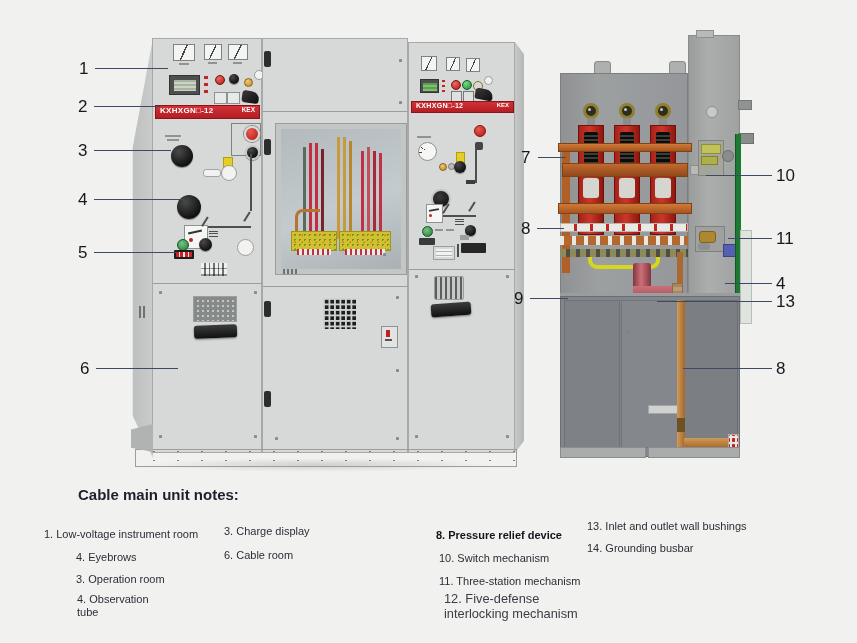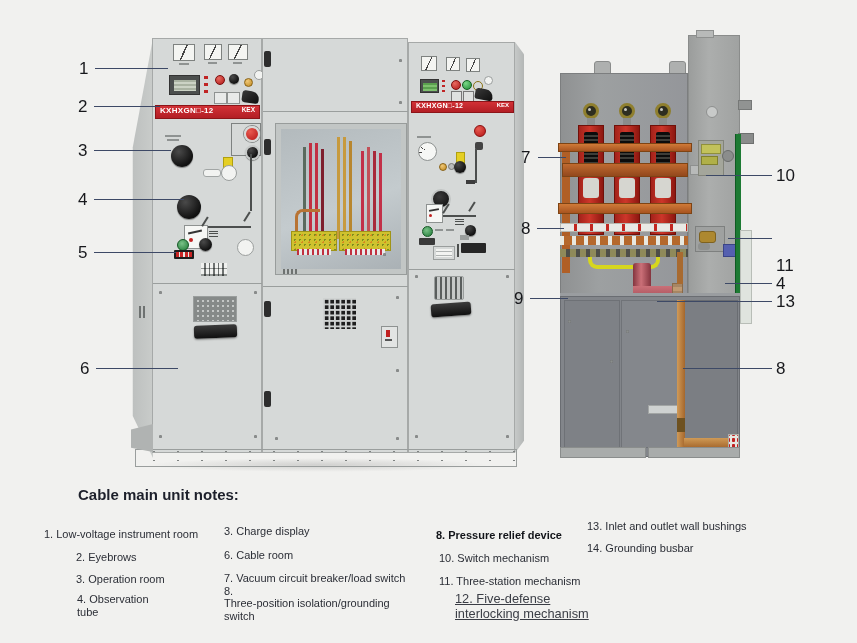--- a/index.html
+++ b/index.html
@@ -323,44 +323,42 @@
   <div class="cnum" style="left:80px;top:359px;">6</div>
   <div class="cline" style="left:96px;top:368px;width:82px;"></div>
   <div class="cnum" style="left:521px;top:148px;">7</div>
   <div class="cline" style="left:538px;top:157px;width:28px;"></div>
   <div class="cnum" style="left:521px;top:219px;">8</div>
   <div class="cline" style="left:537px;top:228px;width:27px;"></div>
   <div class="cnum" style="left:514px;top:289px;">9</div>
   <div class="cline" style="left:530px;top:298px;width:38px;"></div>
   <div class="cnum" style="left:776px;top:166px;">10</div>
   <div class="cline" style="left:706px;top:175px;width:66px;"></div>
-  <div class="cnum" style="left:776px;top:229px;margin-top:27px;">11</div>
+  <div class="cnum" style="left:776px;top:229px;">11</div>
   <div class="cline" style="left:728px;top:238px;width:44px;"></div>
   <div class="cnum" style="left:776px;top:274px;">4</div>
   <div class="cline" style="left:725px;top:283px;width:47px;"></div>
   <div class="cnum" style="left:776px;top:292px;">13</div>
   <div class="cline" style="left:657px;top:301px;width:115px;"></div>
   <div class="cnum" style="left:776px;top:359px;">8</div>
   <div class="cline" style="left:683px;top:368px;width:89px;"></div>
 
   <div class="nhead" style="left:78px;top:486px;">Cable main unit notes:</div>
 
   <div class="note" style="left:44px;top:528px;">1. Low-voltage instrument room</div>
-  <div class="note" style="left:76px;top:551px;">2. Eyebrows</div>
+  <div class="note" style="left:76px;top:551px;">4. Eyebrows</div>
   <div class="note" style="left:76px;top:573px;">3. Operation room</div>
   <div class="note" style="left:77px;top:593px;">4. Observation
 tube</div>
 
   <div class="note" style="left:224px;top:525px;">3. Charge display</div>
   <div class="note" style="left:224px;top:549px;">6. Cable room</div>
-  <div class="note" style="left:224px;top:572px;width:190px;">7. Vacuum circuit breaker/load switch 8.
-Three-position isolation/grounding switch</div>
 
   <div class="note b" style="left:436px;top:529px;">8. Pressure relief device</div>
   <div class="note" style="left:439px;top:552px;">10. Switch mechanism</div>
   <div class="note" style="left:439px;top:575px;">11. Three-station mechanism</div>
-  <div class="note lg" style="left:455px;top:592px;text-decoration:underline;">12. Five-defense
+  <div class="note lg" style="left:444px;top:592px;">12. Five-defense
 interlocking mechanism</div>
 
   <div class="note" style="left:587px;top:520px;">13. Inlet and outlet wall bushings</div>
   <div class="note" style="left:587px;top:542px;">14. Grounding busbar</div>
 
 </div>
 
 </body></html>

